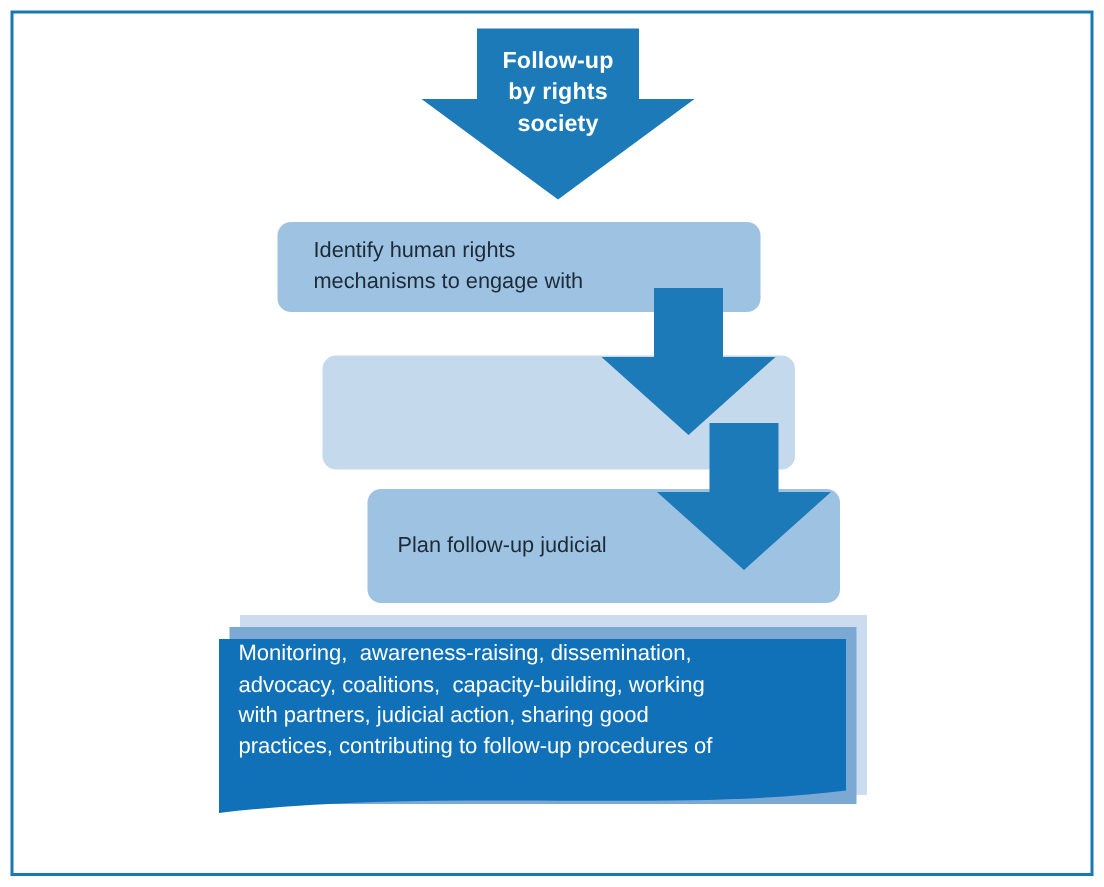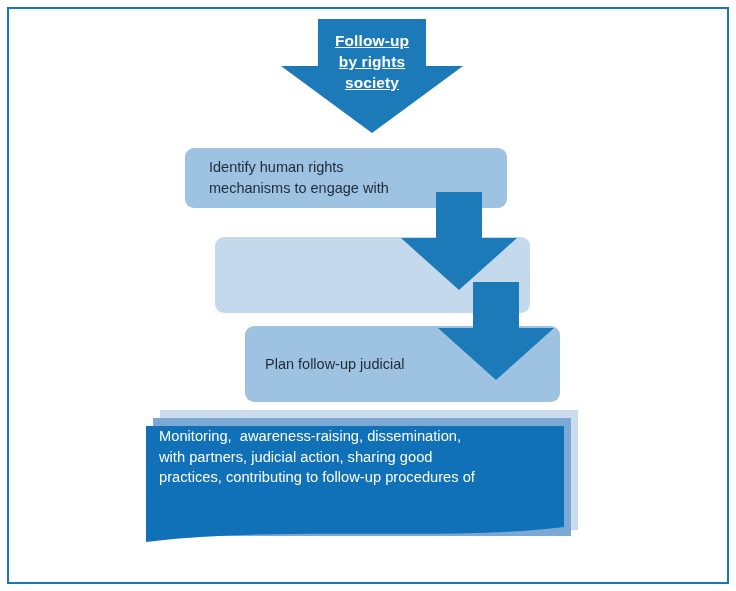--- a/index.html
+++ b/index.html
@@ -59,21 +59,21 @@
     top: 30px;
     width: 182px;
     text-align: center;
     color: #ffffff;
     font-weight: bold;
     font-size: 15.5px;
     line-height: 21px;
     letter-spacing: 0.1px;
     pointer-events: none;
   }
-  #top-arrow-label span { display: block; text-decoration: underline; }
+  #top-arrow-label span { display: block; }
 
   
   .step-box {
     position: absolute;
     border-radius: 9px;
     box-sizing: border-box;
     display: flex;
     align-items: center;
   }
   .step-box .step-text {
@@ -221,19 +221,20 @@
 
     <div id="stack-layer-back"></div>
     <div id="stack-layer-mid"></div>
 
     <div id="stack-front-wrap">
       <svg id="stack-front-shape" width="418" height="122" viewBox="0 0 418 122" preserveAspectRatio="none">
         <path d="M0,0 L418,0 L418,101 C300,116 140,99 0,116 Z" fill="#1071b8"></path>
       </svg>
       <div id="stack-front-text">
         <span>Monitoring,  awareness-raising, dissemination,</span>
+        <span>advocacy, coalitions,  capacity-building, working</span>
         <span>with partners, judicial action, sharing good</span>
         <span>practices, contributing to follow-up procedures of</span>
       </div>
     </div>
 
   </div>
 </div>
 
 </body></html>

